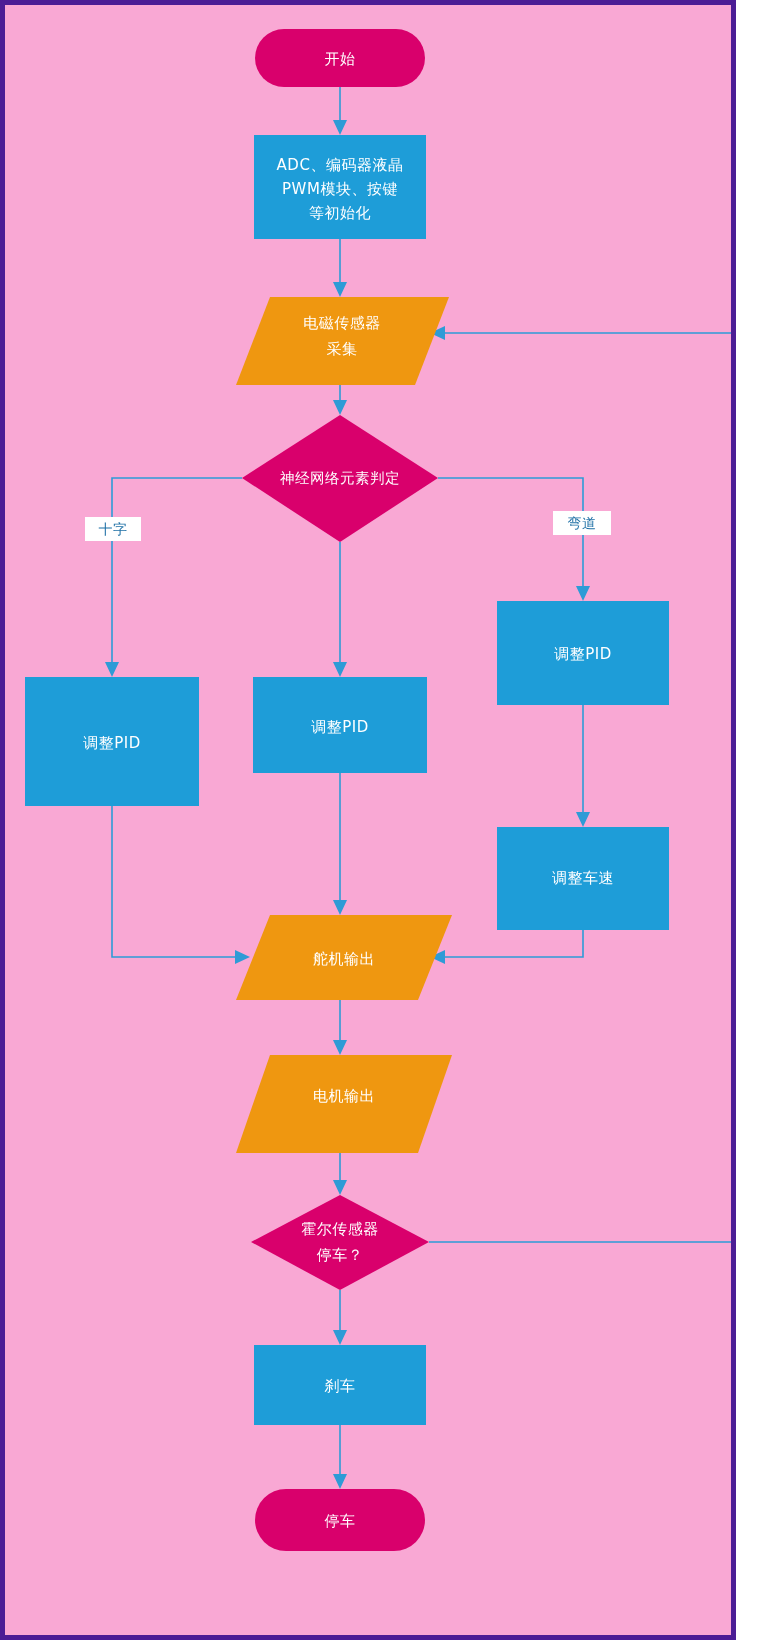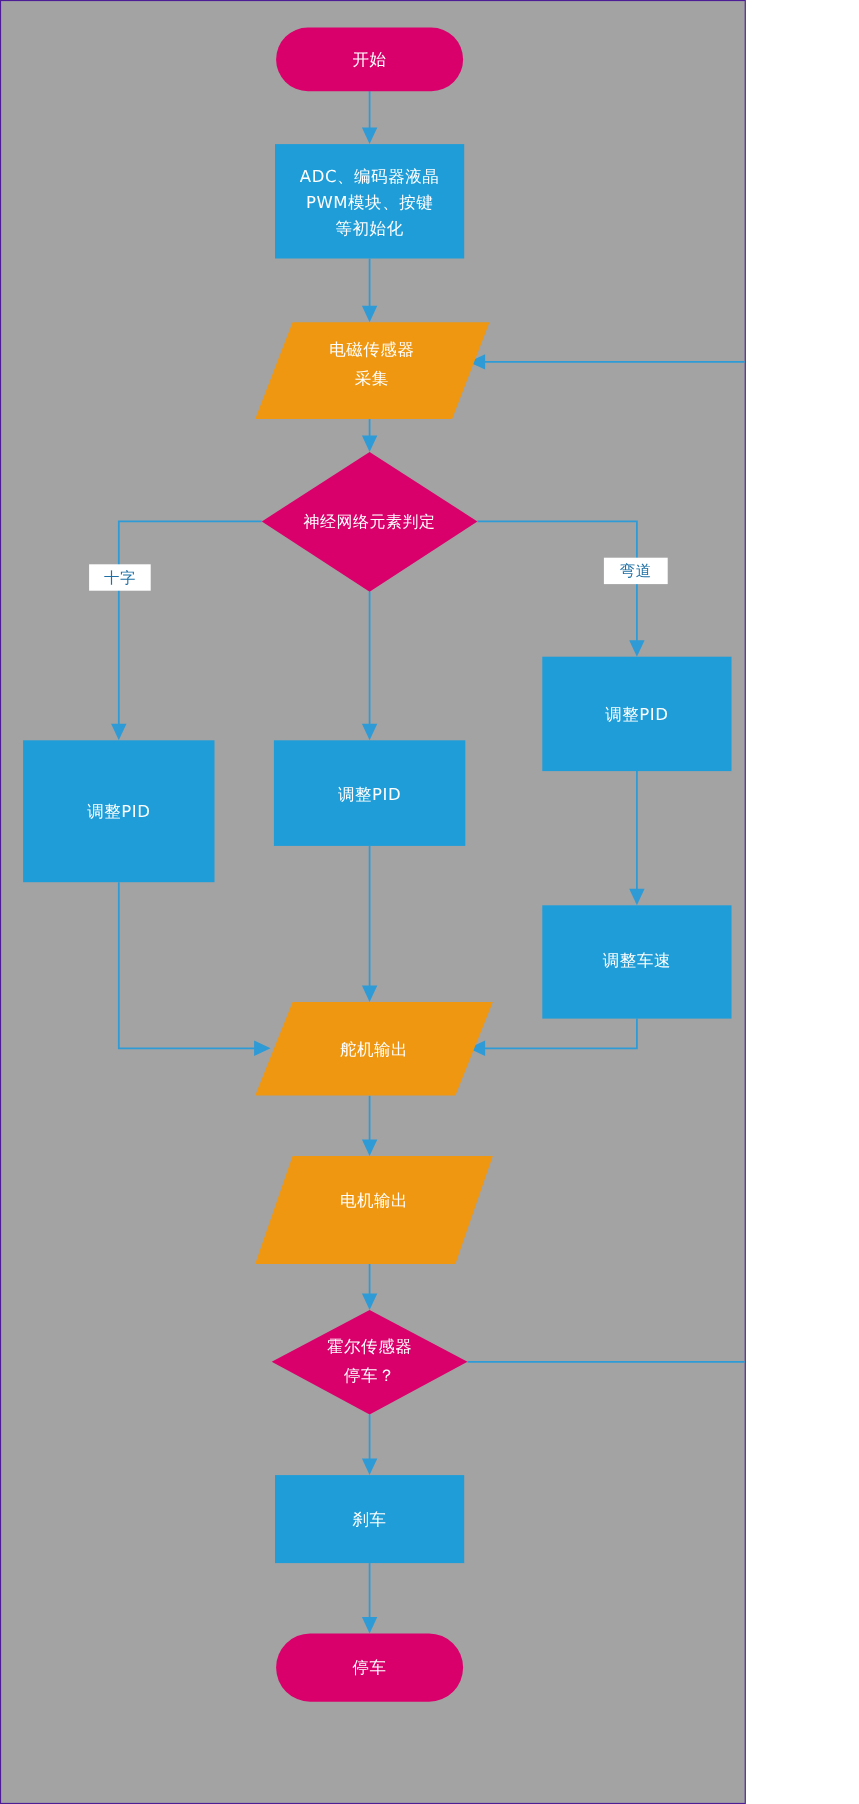--- a/index.html
+++ b/index.html
@@ -5,24 +5,24 @@
   html, body {
     margin: 0;
     padding: 0;
     background: #ffffff;
   }
   body {
     font-family: "DejaVu Sans", "Liberation Sans", sans-serif;
   }
   #canvas {
     position: relative;
-    width: 678px;
+    width: 736px;
     height: 1640px;
-    background: #a3a3a3;
-    border: 1px solid #4c1d95;
+    background: #f9a8d4;
+    border: 5px solid #4c1d95;
     box-sizing: border-box;
     overflow: hidden;
   }
   svg.flow {
     position: absolute;
     left: 0;
     top: 0;
     width: 781px;
     height: 1640px;
     display: block;

